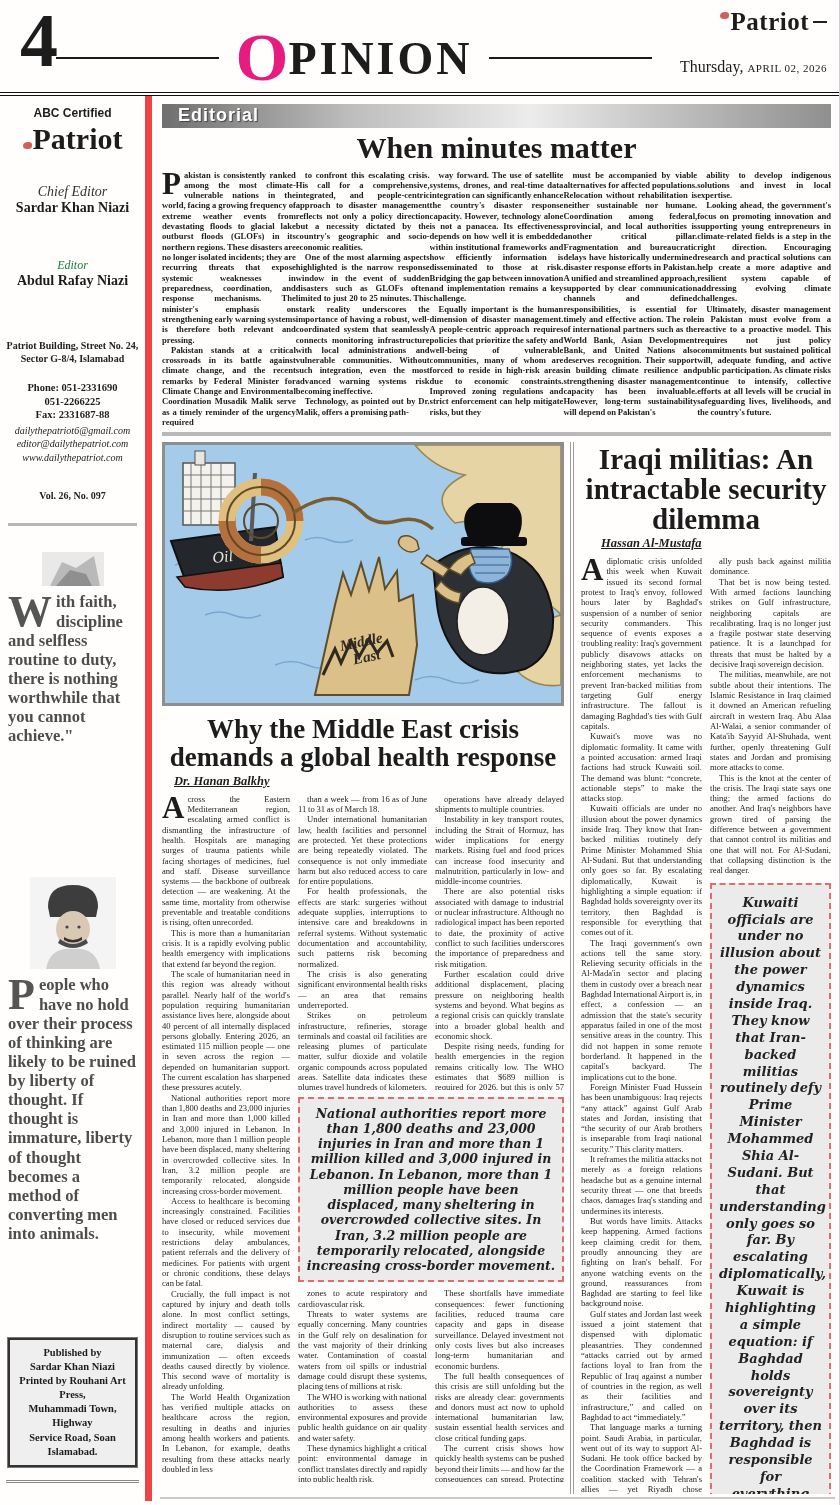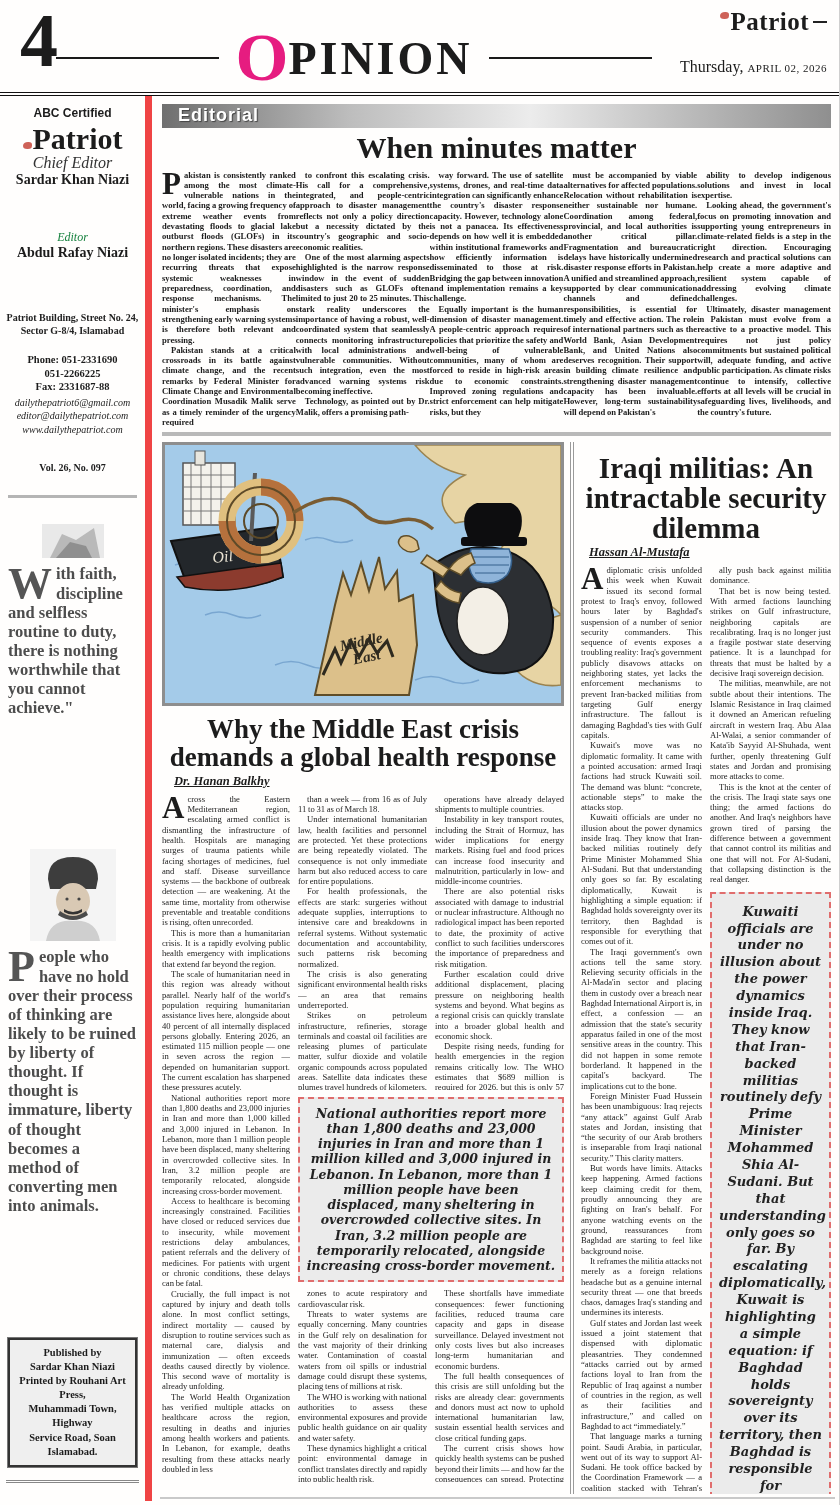--- a/index.html
+++ b/index.html
@@ -28,21 +28,21 @@
 
   
   .body-row { display:flex; height:1405px; }
   .sidebar { width:152px; border-right:7px solid #ef4444; padding:10px 6px 0 6px; text-align:center; position:relative; flex:none; }
   .main { flex:1; padding:8px 8px 0 10px; overflow:hidden; }
 
   
   .certified { font-family:"Liberation Sans",sans-serif; font-weight:bold; font-size:12px; }
   .side-logo { font-size:30px; font-weight:bold; margin-top:4px; line-height:1; }
   .side-logo .brand-mark { margin:-18px 1px 0 0; }
-  .ed-label { font-style:italic; font-size:16px; color:#333; }
+  .ed-label { margin-top:30px; font-style:italic; font-size:14px; color:#333; }
   .ed-name { font-weight:bold; font-size:14px; }
   .ed-label2 { margin-top:42px; font-style:italic; font-size:12px; color:#15803d; }
   .addr { margin-top:50px; font-weight:bold; font-size:10px; line-height:1.3; color:#222; }
   .phones { margin-top:16px; font-weight:bold; font-size:10.5px; line-height:1.3; }
   .mails { font-style:italic; font-size:10px; line-height:1.35; margin-top:2px; }
   .vol { margin-top:26px; font-weight:bold; font-size:10px; }
   .side-div { height:3px; background:#b5b5b5; margin:22px 2px 0 2px; }
   .portrait { margin:26px auto 0 auto; display:block; }
   .squote { margin-top:6px; text-align:left; padding:0 2px; font-weight:bold; color:#4d4d4d; font-size:16.5px; line-height:1.16; }
   .squote::first-letter { float:left; font-size:44px; line-height:0.78; padding:3px 4px 0 0; color:#555; }
@@ -73,24 +73,24 @@
   .health-cols { display:flex; gap:8px; margin-top:5px; height:688px; overflow:hidden; }
   .hcol1 { width:128px; flex:none; overflow:hidden; }
   .hcol23 { flex:1; display:flex; flex-direction:column; overflow:hidden; }
   .hrow-top { display:flex; gap:8px; height:296px; overflow:hidden; }
   .hrow-top .ncol { flex:1; }
   .hrow-bottom { display:flex; gap:8px; flex:1; overflow:hidden; margin-top:6px; }
   .hrow-bottom .ncol { flex:1; }
   .pq { border:2px dashed #e06d6d; background:#ebebeb; padding:7px 6px; margin:7px 0 0 0; text-align:center; font-style:italic; font-weight:bold; font-family:"DejaVu Serif",serif; font-size:12.5px; line-height:1.22; color:#222; }
 
   
-  .iraqi-title { text-align:center; font-size:29px; font-weight:bold; line-height:1.04; margin-top:11px; }
+  .iraqi-title { text-align:center; font-size:29px; font-weight:bold; line-height:1.04; margin-top:2px; }
   .iraqi-cols { display:flex; gap:8px; margin-top:5px; height:1278px; overflow:hidden; }
   .icol { flex:1; overflow:hidden; }
-  .iraqi .byline { margin-left:8px; }
+  .iraqi .byline { margin-left:20px; }
   .ipq { font-size:13px; padding:10px 7px; line-height:1.3; }
   .page-bottom-rule { position:absolute; bottom:6px; left:160px; right:4px; height:2px; background:#c9c9c9; }
 </style>
 </head>
 <body>
 
 <div class="page">
 
   <div class="hdr">
     <div class="pagenum">4</div>
@@ -291,21 +291,21 @@
                 <p class="para">This is more than a humanitarian crisis. It is a rapidly evolving public health emergency with implications that extend far beyond the region.</p>
                 <p class="para">The scale of humanitarian need in this region was already without parallel. Nearly half of the world's population requiring humanitarian assistance lives here, alongside about 40 percent of all internally displaced persons globally. Entering 2026, an estimated 115 million people — one in seven across the region — depended on humanitarian support. The current escalation has sharpened these pressures acutely.</p>
                 <p class="para">National authorities report more than 1,800 deaths and 23,000 injuries in Iran and more than 1,000 killed and 3,000 injured in Lebanon. In Lebanon, more than 1 million people have been displaced, many sheltering in overcrowded collective sites. In Iran, 3.2 million people are temporarily relocated, alongside increasing cross-border movement.</p>
                 <p class="para">Access to healthcare is becoming increasingly constrained. Facilities have closed or reduced services due to insecurity, while movement restrictions delay ambulances, patient referrals and the delivery of medicines. For patients with urgent or chronic conditions, these delays can be fatal.</p>
                 <p class="para">Crucially, the full impact is not captured by injury and death tolls alone. In most conflict settings, indirect mortality — caused by disruption to routine services such as maternal care, dialysis and immunization — often exceeds deaths caused directly by violence. This second wave of mortality is already unfolding.</p>
                 <p class="para">The World Health Organization has verified multiple attacks on healthcare across the region, resulting in deaths and injuries among health workers and patients. In Lebanon, for example, deaths resulting from these attacks nearly doubled in less</p>
               </div>
             <div class="hcol23">
               <div class="hrow-top">
                 <div class="ncol">
-                    <p class="para">than a week — from 16 as of July 11 to 31 as of March 18.</p>
+                    <p class="para">than a week — from 16 as of June 11 to 31 as of March 18.</p>
                     <p class="para">Under international humanitarian law, health facilities and personnel are protected. Yet these protections are being repeatedly violated. The consequence is not only immediate harm but also reduced access to care for entire populations.</p>
                     <p class="para">For health professionals, the effects are stark: surgeries without adequate supplies, interruptions to intensive care and breakdowns in referral systems. Without systematic documentation and accountability, such patterns risk becoming normalized.</p>
                     <p class="para">The crisis is also generating significant environmental health risks — an area that remains underreported.</p>
                     <p class="para">Strikes on petroleum infrastructure, refineries, storage terminals and coastal oil facilities are releasing plumes of particulate matter, sulfur dioxide and volatile organic compounds across populated areas. Satellite data indicates these plumes travel hundreds of kilometers, exposing communities far beyond strike</p>
                   </div>
                 <div class="ncol">
                     <p class="para">operations have already delayed shipments to multiple countries.</p>
                     <p class="para">Instability in key transport routes, including the Strait of Hormuz, has wider implications for energy markets. Rising fuel and food prices can increase food insecurity and malnutrition, particularly in low- and middle-income countries.</p>
                     <p class="para">There are also potential risks associated with damage to industrial or nuclear infrastructure. Although no radiological impact has been reported to date, the proximity of active conflict to such facilities underscores the importance of preparedness and risk mitigation.</p>
                     <p class="para">Further escalation could drive additional displacement, placing pressure on neighboring health systems and beyond. What begins as a regional crisis can quickly translate into a broader global health and economic shock.</p>
@@ -336,22 +336,22 @@
         <div class="lower-right iraqi">
           <h2 class="iraqi-title">Iraqi militias: An intractable security dilemma</h2>
           <div class="byline">Hassan Al-Mustafa</div>
           <div class="iraqi-cols">
             <div class="ncol icol dropcap">
                 <p class="para">A diplomatic crisis unfolded this week when Kuwait issued its second formal protest to Iraq's envoy, followed hours later by Baghdad's suspension of a number of senior security commanders. This sequence of events exposes a troubling reality: Iraq's government publicly disavows attacks on neighboring states, yet lacks the enforcement mechanisms to prevent Iran-backed militias from targeting Gulf energy infrastructure. The fallout is damaging Baghdad's ties with Gulf capitals.</p>
                 <p class="para">Kuwait's move was no diplomatic formality. It came with a pointed accusation: armed Iraqi factions had struck Kuwaiti soil. The demand was blunt: “concrete, actionable steps” to make the attacks stop.</p>
                 <p class="para">Kuwaiti officials are under no illusion about the power dynamics inside Iraq. They know that Iran-backed militias routinely defy Prime Minister Mohammed Shia Al-Sudani. But that understanding only goes so far. By escalating diplomatically, Kuwait is highlighting a simple equation: if Baghdad holds sovereignty over its territory, then Baghdad is responsible for everything that comes out of it.</p>
                 <p class="para">The Iraqi government's own actions tell the same story. Relieving security officials in the Al-Mada'in sector and placing them in custody over a breach near Baghdad International Airport is, in effect, a confession — an admission that the state's security apparatus failed in one of the most sensitive areas in the country. This did not happen in some remote borderland. It happened in the capital's backyard. The implications cut to the bone.</p>
                 <p class="para">Foreign Minister Fuad Hussein has been unambiguous: Iraq rejects “any attack” against Gulf Arab states and Jordan, insisting that “the security of our Arab brothers is inseparable from Iraqi national security.” This clarity matters.</p>
+                <p class="para">It reframes the militia attacks not merely as a foreign relations headache but as a genuine internal security threat — one that breeds chaos, damages Iraq's standing and undermines its interests.</p>
                 <p class="para">But words have limits. Attacks keep happening. Armed factions keep claiming credit for them, proudly announcing they are fighting on Iran's behalf. For anyone watching events on the ground, reassurances from Baghdad are starting to feel like background noise.</p>
-                <p class="para">It reframes the militia attacks not merely as a foreign relations headache but as a genuine internal security threat — one that breeds chaos, damages Iraq's standing and undermines its interests.</p>
                 <p class="para">Gulf states and Jordan last week issued a joint statement that dispensed with diplomatic pleasantries. They condemned “attacks carried out by armed factions loyal to Iran from the Republic of Iraq against a number of countries in the region, as well as their facilities and infrastructure,” and called on Baghdad to act “immediately.”</p>
                 <p class="para">That language marks a turning point. Saudi Arabia, in particular, went out of its way to support Al-Sudani. He took office backed by the Coordination Framework — a coalition stacked with Tehran's allies — yet Riyadh chose pragmatism, investing in relations with his government in the hope that a stronger Iraqi state could gradu-</p>
               </div>
             <div class="ncol icol">
               <div>
                   <p class="para">ally push back against militia dominance.</p>
                   <p class="para">That bet is now being tested. With armed factions launching strikes on Gulf infrastructure, neighboring capitals are recalibrating. Iraq is no longer just a fragile postwar state deserving patience. It is a launchpad for threats that must be halted by a decisive Iraqi sovereign decision.</p>
                   <p class="para">The militias, meanwhile, are not subtle about their intentions. The Islamic Resistance in Iraq claimed it downed an American refueling aircraft in western Iraq. Abu Alaa Al-Walai, a senior commander of Kata'ib Sayyid Al-Shuhada, went further, openly threatening Gulf states and Jordan and promising more attacks to come.</p>
                   <p class="para">This is the knot at the center of the crisis. The Iraqi state says one thing; the armed factions do another. And Iraq's neighbors have grown tired of parsing the difference between a government that cannot control its militias and one that will not. For Al-Sudani, that collapsing distinction is the real danger.</p>
                 </div>

